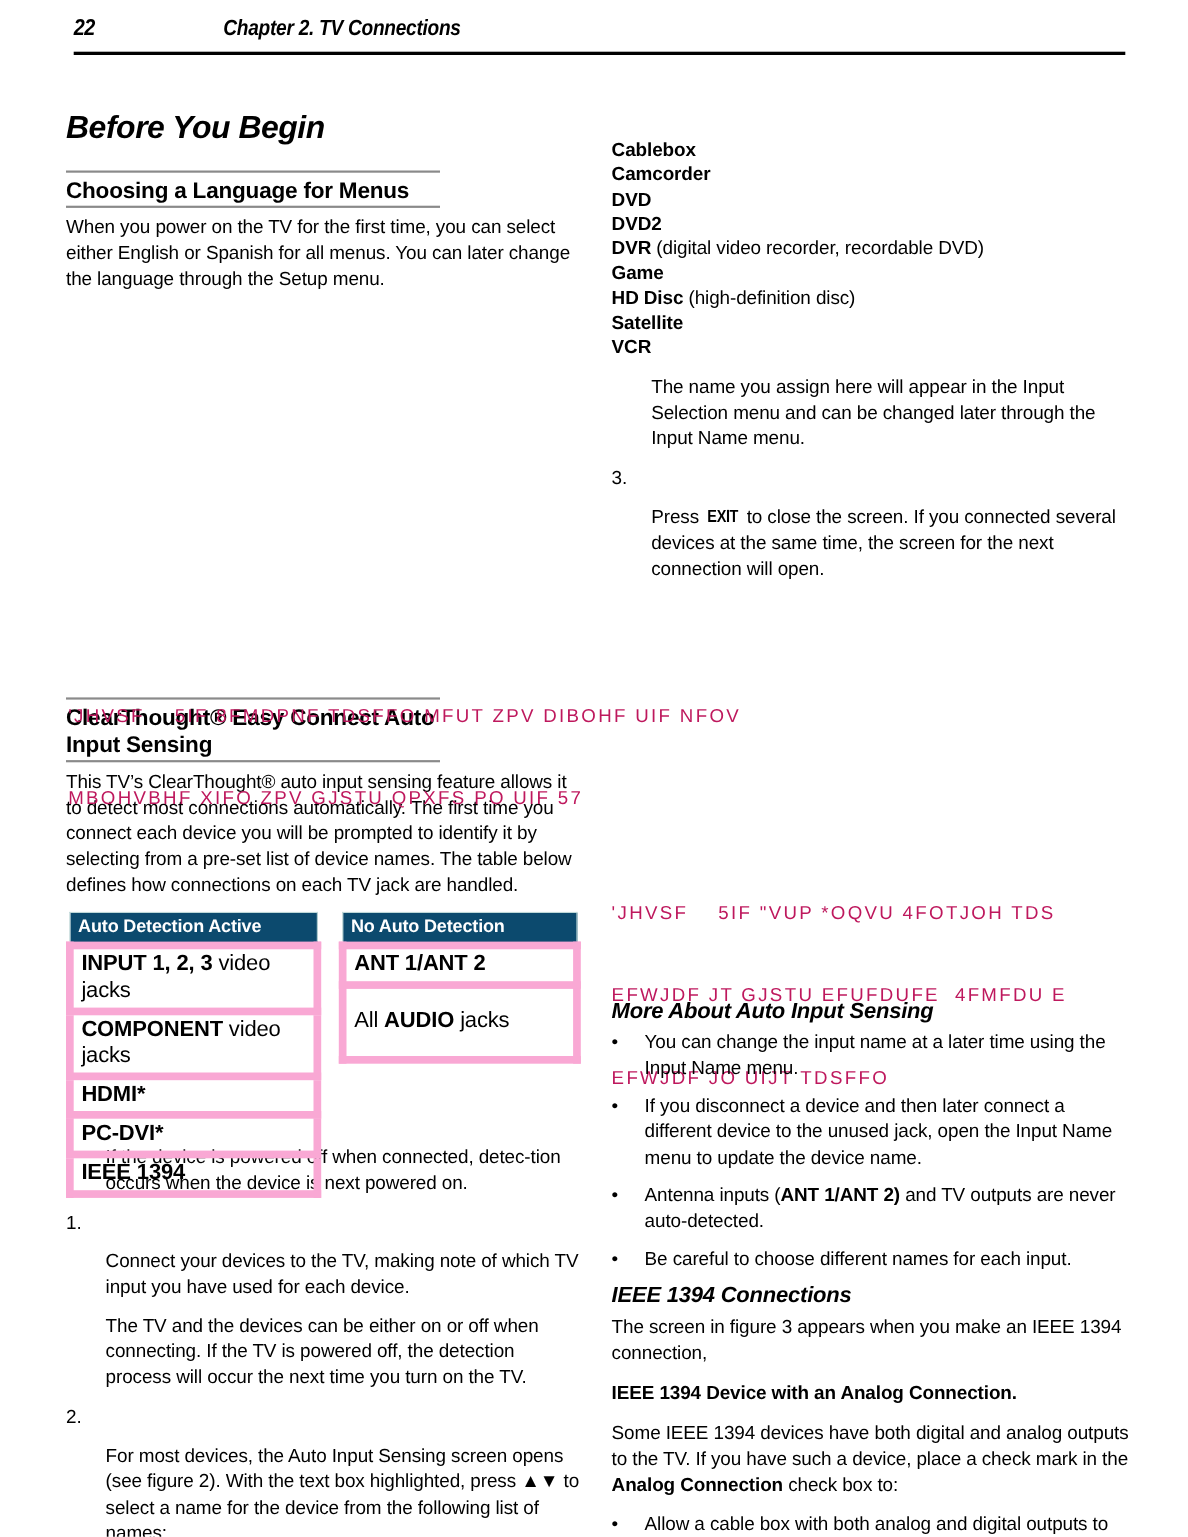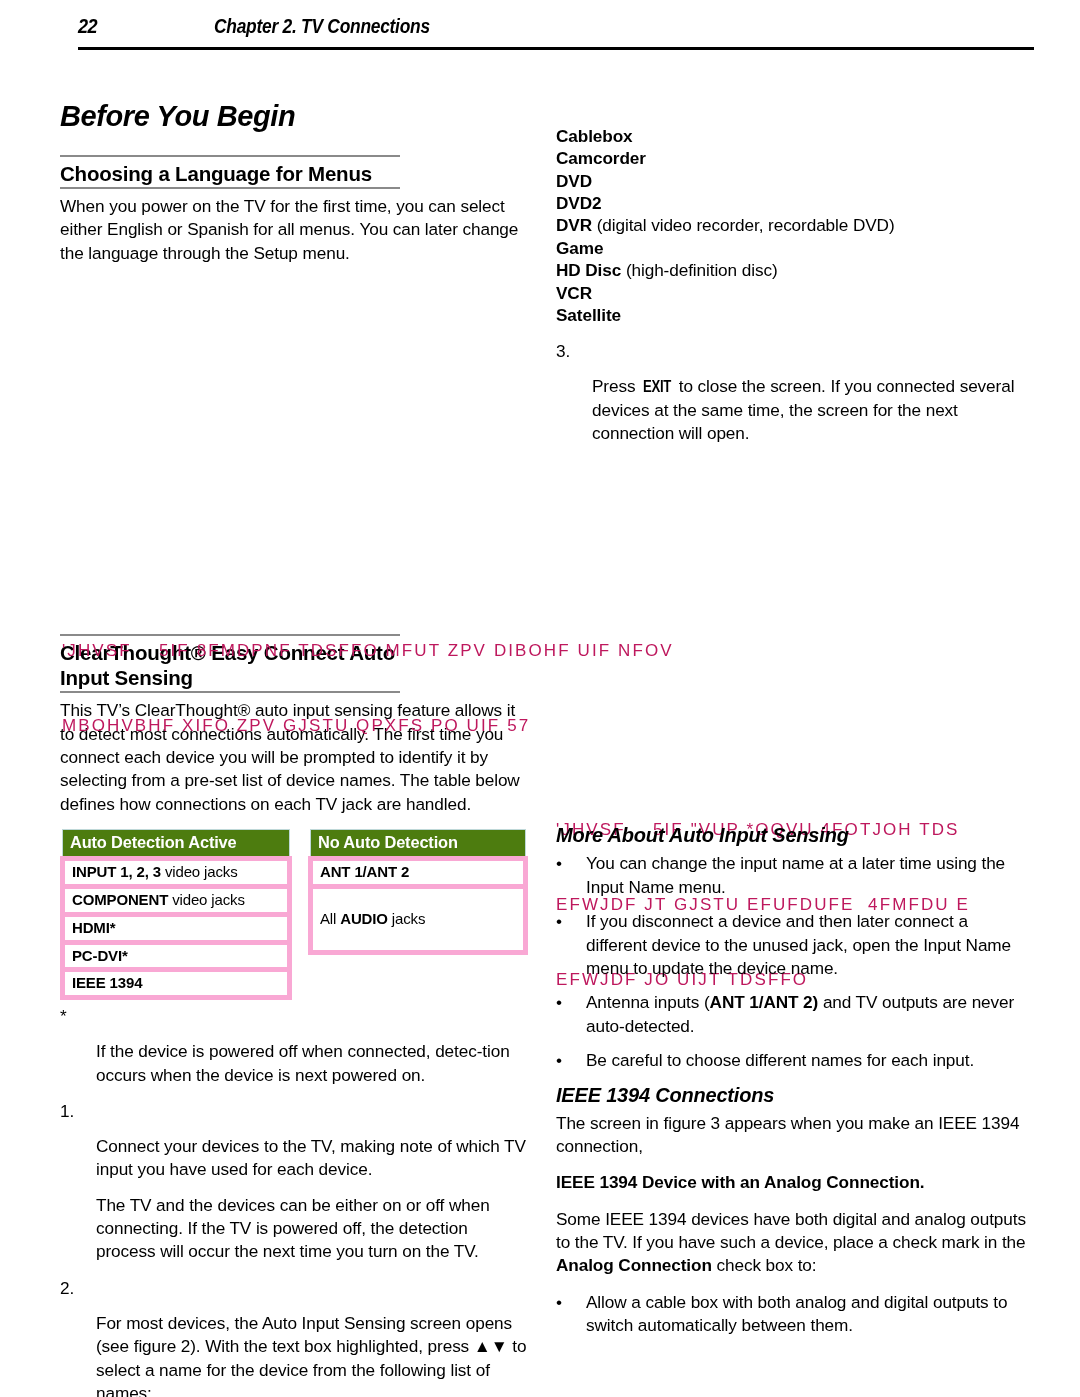--- a/index.html
+++ b/index.html
@@ -19,21 +19,21 @@
     position: absolute;
     left: 0; top: 0;
     width: 1080px;
     height: 1397px;
     overflow: hidden;
   }
 
   
   .header {
     position: absolute;
-    left: 78px;
+    left: 67px;
     top: 14px;
     width: 956px;
     height: 38px;
   }
   .header .folio {
     position: absolute;
     left: 0;
     top: 0;
     font-weight: bold;
     font-style: italic;
@@ -207,30 +207,30 @@
   }
   .jtable {
     position: absolute;
     top: 0;
     border-collapse: collapse;
     border-spacing: 0;
   }
   .jtable.left  { left: 0px;   width: 232px; }
   .jtable.right { left: 248px; width: 220px; }
   .jtable th, .jtable td {
-    border: 5px solid #f9a8d4;
+    border: 7px solid #f9a8d4;
     padding: 2px 7px 3px 7px;
     text-align: left;
     vertical-align: middle;
-    font-size: 15px;
+    font-size: 20px;
     line-height: 1.18;
     letter-spacing: -0.15px;
   }
   .jtable th {
-    background: #4d7c0f;
+    background: #0c4a6e;
     color: #ffffff;
     font-weight: bold;
     font-size: 16.4px;
     padding: 3px 7px 4px 7px;
     border: 1px solid #bfd8d8;
   }
   .jtable td .b { font-weight: bold; }
   .jtable td.tall { height: 46px; }
   .jtable td.tall2 { height: 56px; margin-left: 32px; }
 
@@ -342,24 +342,25 @@
   <div class="col-right">
 
     <ul class="devlist">
       <li><span class="nm">Cablebox</span><span></span></li>
       <li><span class="nm">Camcorder</span><span></span></li>
       <li><span class="nm">DVD</span><span></span></li>
       <li><span class="nm">DVD2</span><span></span></li>
       <li><span class="nm">DVR</span><span> (digital video recorder, recordable DVD)</span></li>
       <li><span class="nm">Game</span><span></span></li>
       <li><span class="nm">HD Disc</span><span> (high-definition disc)</span></li>
+      <li><span class="nm">Satellite</span><span></span></li>
       <li><span class="nm">VCR</span><span></span></li>
-      <li><span class="nm">Satellite</span><span></span></li>
     </ul>
 
+    <p class="body" style="margin-left:36px;width:434px">The name you assign here will appear in the Input Selection menu and can be changed later through the Input Name menu.</p>
 
     <div class="numrow">
       <div class="marker">3.</div>
       <div class="txt"><span>Press </span><span class="keycap">EXIT</span><span> to close the screen.  If you connected several devices at the same time, the screen for the next connection will open.</span></div>
     </div>
 
     <div style="height:366px"></div>
 
     <h3 class="ital-head">More About Auto Input Sensing</h3>
 

